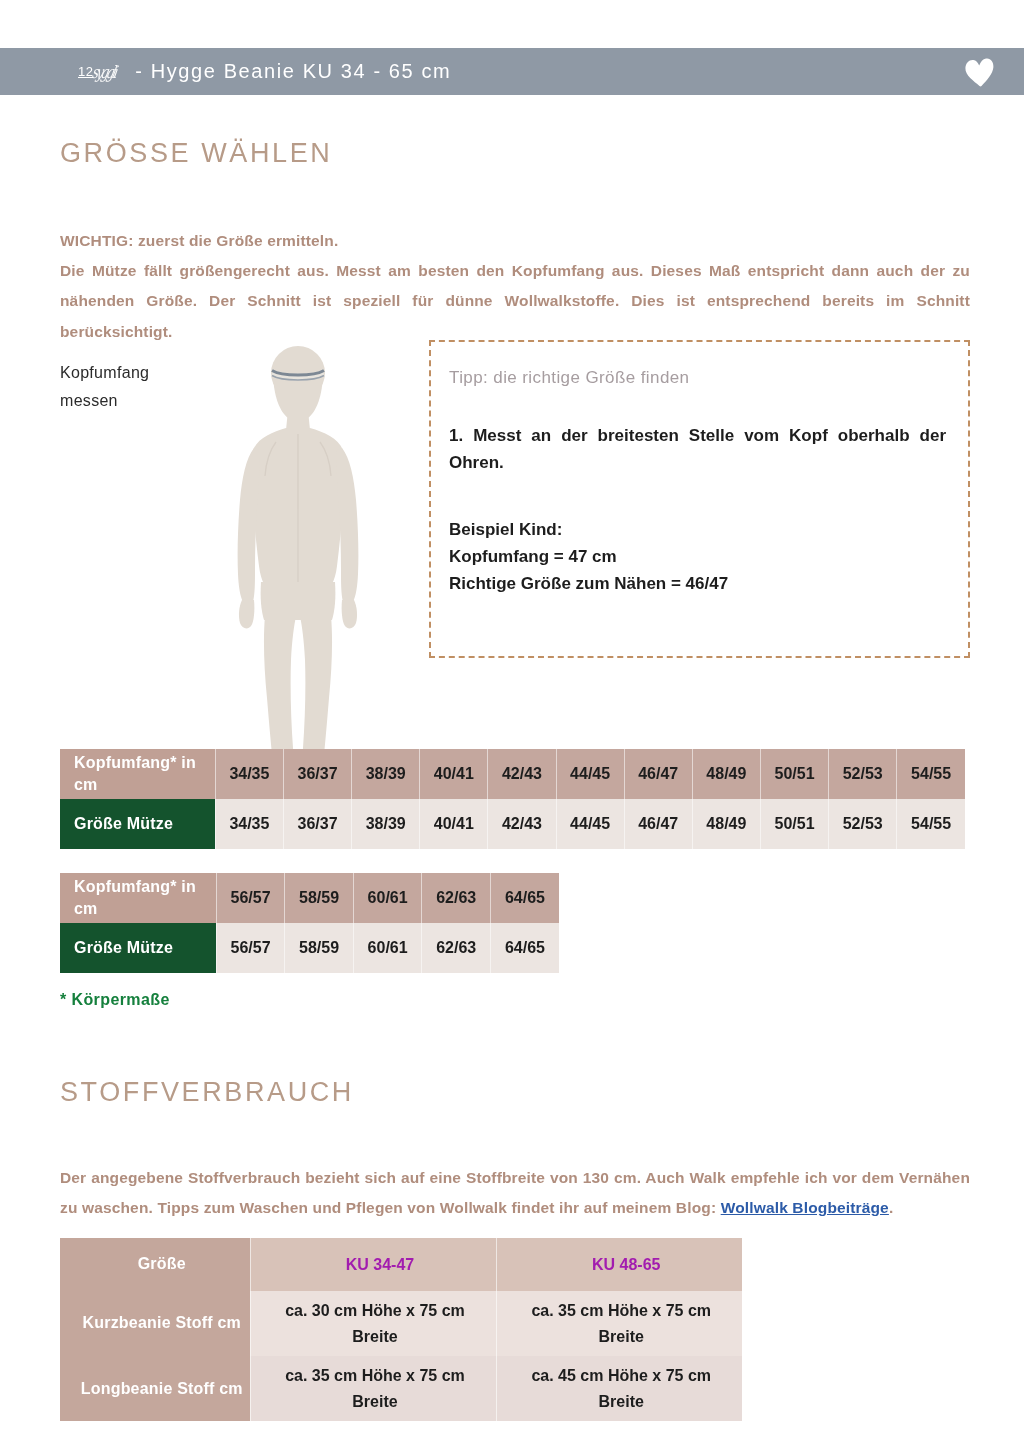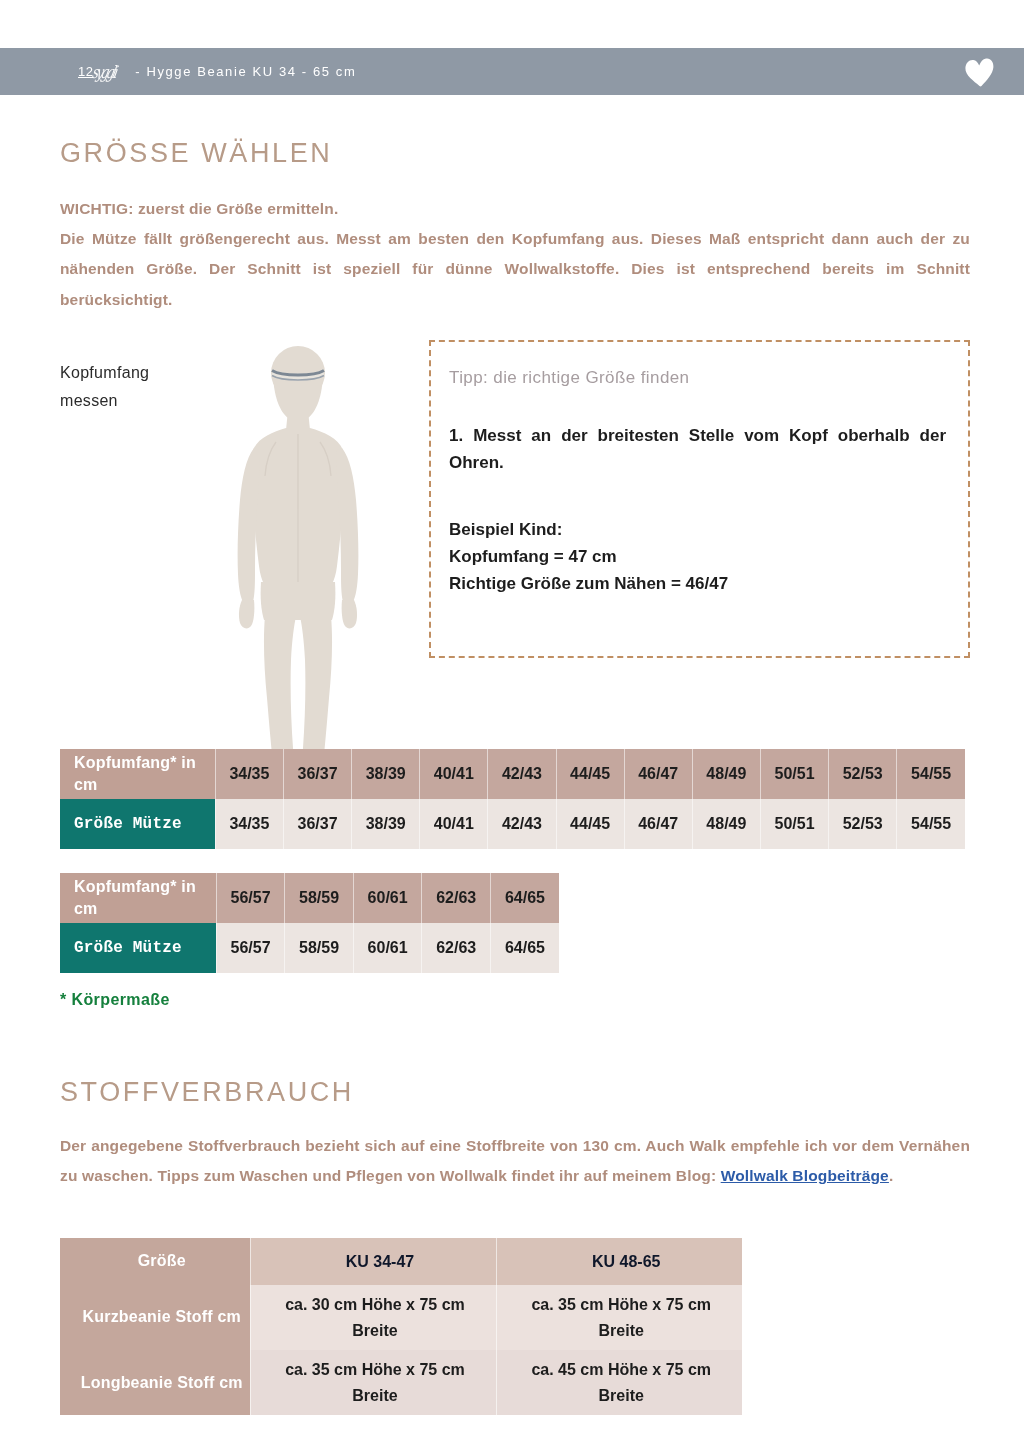--- a/index.html
+++ b/index.html
@@ -43,21 +43,21 @@
     font-size: 17px;
     letter-spacing: -3.2px;
     transform: skewX(-12deg) scaleX(0.72);
     transform-origin: left center;
     opacity: 0.95;
     white-space: nowrap;
     margin-right: 10px;
   }
   .header-title {
     color: #ffffff;
-    font-size: 13px;
+    font-size: 20px;
     letter-spacing: 1.6px;
     white-space: nowrap;
   }
   .header-heart {
     margin-left: auto;
     width: 34px;
     height: 32px;
     display: block;
   }
 
@@ -77,20 +77,21 @@
   }
   .body-copy {
     color: #b08d7d;
     font-size: 15.5px;
     font-weight: bold;
     line-height: 1.95;
     letter-spacing: 0.15px;
   }
   .body-copy-justify {
     text-align: justify;
+    margin-top: 32px;
   }
   .blog-link {
     color: #2c5ba8;
     text-decoration: underline;
     font-weight: bold;
   }
 
   
   #groesse-waehlen-title { position: absolute; left: 60px; top: 43px; }
   #groesse-intro { position: absolute; left: 60px; top: 99px; width: 910px; }
@@ -179,26 +180,25 @@
     line-height: 1.35;
     letter-spacing: 0.2px;
   }
   .sh-val {
     background: #c4a79e;
     color: #1d1d1d;
     font-weight: bold;
     text-align: center;
   }
   .sr-label {
-    background: #0f766e;
+    background: #14532d;
     color: #ffffff;
     font-weight: bold;
     padding: 0 0 0 14px !important;
     letter-spacing: 0.2px;
-    font-family: Liberation Mono, monospace;
   }
   .sr-val {
     background: #ece5e1;
     color: #1d1d1d;
     font-weight: bold;
     text-align: center;
   }
 
   #footnote {
     position: absolute;
@@ -233,24 +233,24 @@
   .fb-rowlabel {
     background: #c4a79c;
     color: #ffffff;
     font-weight: bold;
     padding: 0 0 0 14px !important;
     line-height: 1.4;
     letter-spacing: 0.2px;
   }
   .fb-head {
     background: #d8c2b8;
-    color: #0f172a;
+    color: #a21caf;
     font-weight: bold;
     padding: 0 0 0 14px !important;
-    height: 47px;
+    height: 53px;
   }
   .fb-cell-a {
     background: #ece1dd;
     color: #1d1d1d;
     font-weight: bold;
     padding: 7px 10px 7px 14px !important;
     line-height: 1.6;
     text-align: justify;
     height: 48px;
   }

